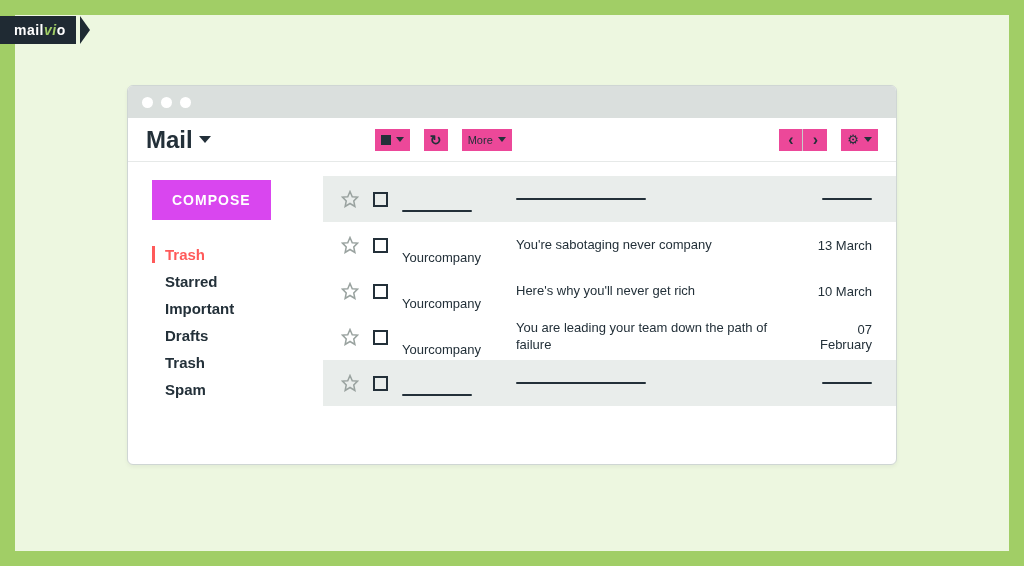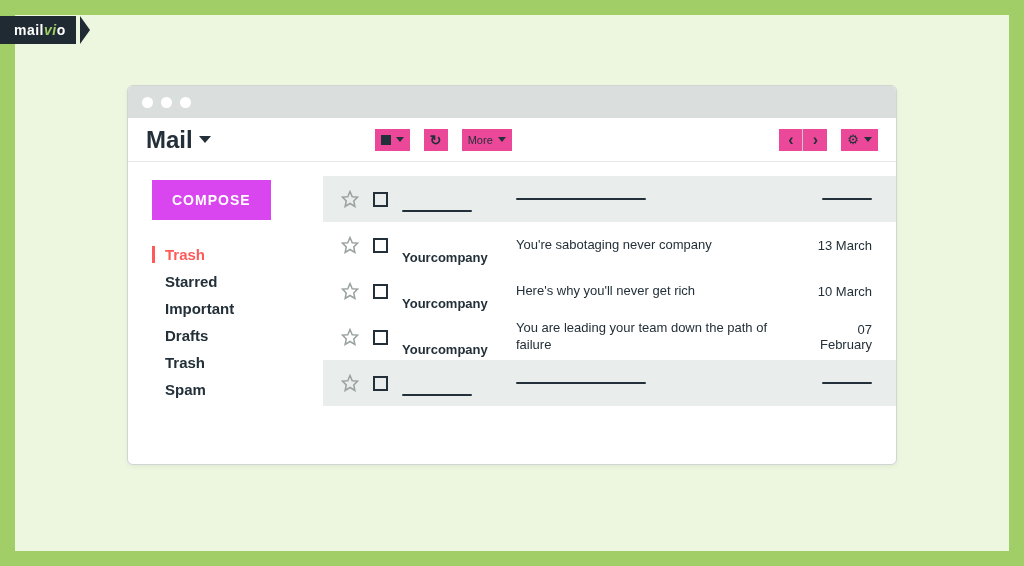--- a/index.html
+++ b/index.html
@@ -179,21 +179,21 @@
     cursor: pointer;
     flex-shrink: 0;
   }
   .star svg { width:100%; height:100%; }
   .chk {
     width: 15px; height: 15px;
     border: 2px solid #233039;
     cursor: pointer;
     flex-shrink: 0;
   }
-  .sender { width: 100px; flex-shrink: 0; font-weight: 700; margin-top: 24px; }
+  .sender { width: 100px; flex-shrink: 0; font-weight: 400; margin-top: 24px; }
   .subject { flex: 1; padding-right: 10px; line-height: 1.3; }
   .date { width: 60px; text-align: right; flex-shrink: 0; font-weight: 500; }
   .placeholder-line {
     height: 2px;
     background: #233039;
     border-radius: 1px;
   }
   .ph-sender { width: 70px; }
   .ph-subject { width: 130px; }
   .ph-date { width: 50px; }

